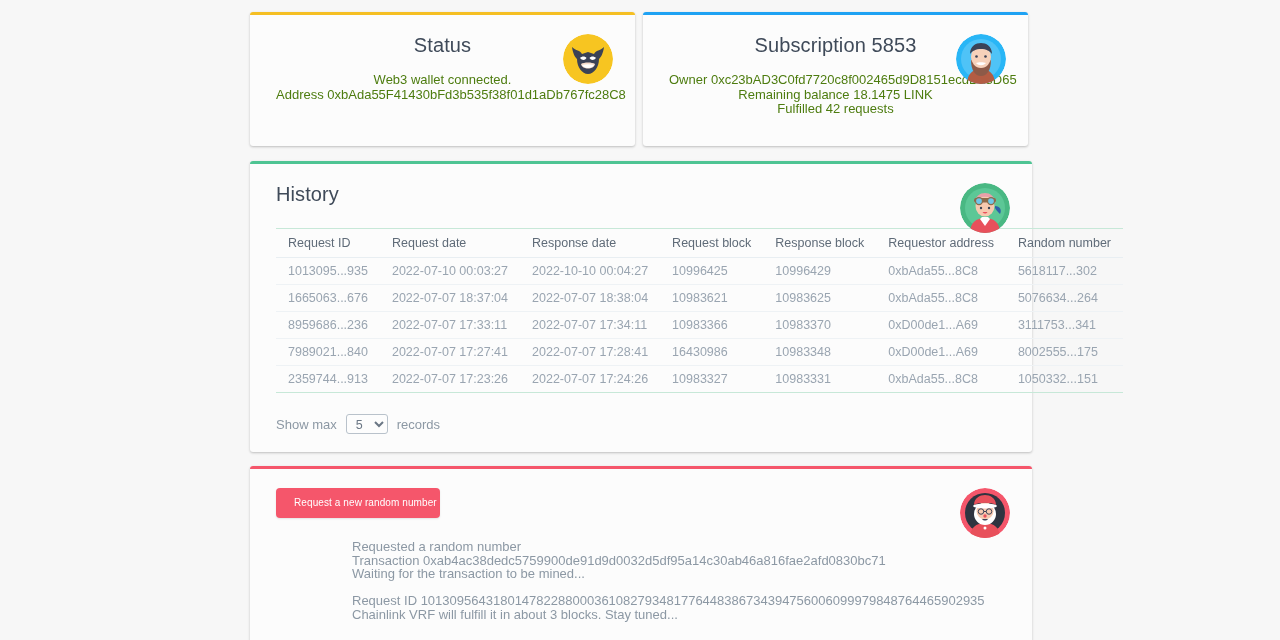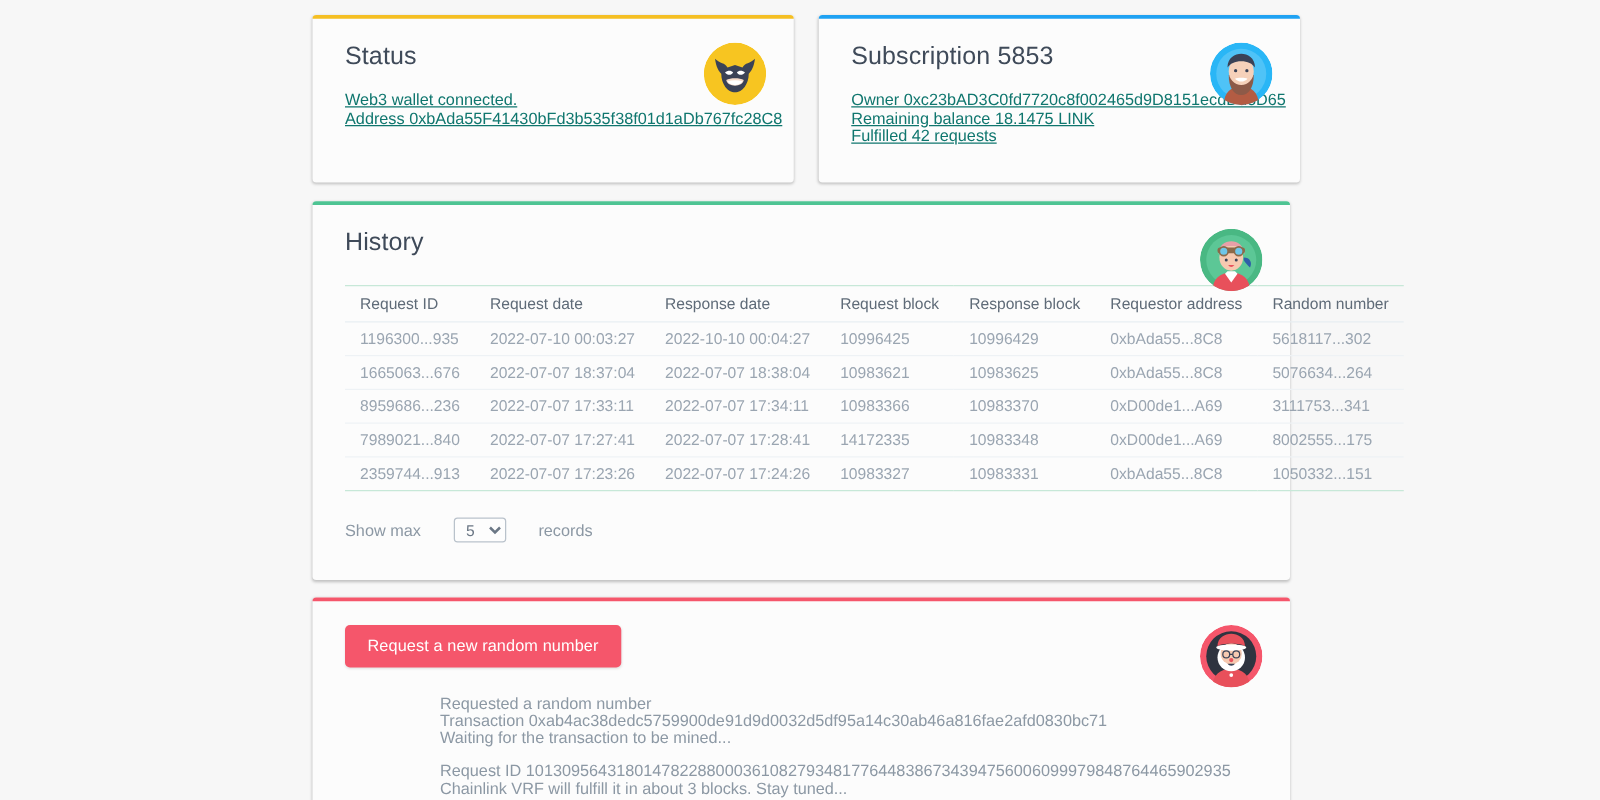--- a/index.html
+++ b/index.html
@@ -23,57 +23,57 @@
   .container {
     position: absolute;
     left: 250px;
     top: 12px;
     width: 782px;
   }
 
   
   .row-top {
     display: flex;
-    gap: 20px;
+    gap: 8px;
+    text-align: center;
   }
   .card {
     position: relative;
     background: #fcfcfc;
     border-radius: 3px;
     box-shadow: 0 1px 3px rgba(0,0,0,0.14), 0 1px 2px rgba(0,0,0,0.10);
     padding: 22px 26px 24px 26px;
     box-sizing: border-box;
   }
   .card::before {
     content: "";
     position: absolute;
     left: 0; right: 0; top: 0;
     height: 3px;
     border-radius: 3px 3px 0 0;
     background: var(--accent, #ccc);
   }
   .card-status   { --accent: #f5bf23; width: 385px; min-height: 134px; }
   .card-sub      { --accent: #1fa2f3; width: 385px; min-height: 134px; }
-  .card-history  { --accent: #4ec493; width: 782px; margin-top: 15px; min-height: 243px; padding-bottom: 30px;}
+  .card-history  { --accent: #4ec493; width: 782px; margin-top: 15px; min-height: 243px; padding-bottom: 18px;}
   .card-request  { --accent: #f5566b; width: 782px; margin-top: 14px; min-height: 226px; padding-bottom: 28px;}
 
   .card-title {
     font-size: 20px;
     font-weight: 400;
     color: #3f4a59;
     margin: 0 0 16px 0;
     letter-spacing: .1px;
   }
   .card-history .card-title { margin-bottom: 22px; }
 
   .lines {
     font-size: 13px;
     line-height: 14.5px;
-    color: #0f766e;
-    text-decoration: underline;
+    color: #4d7c0f;
   }
   .lines div { white-space: nowrap; }
   .lines div + div { margin-top: 0px; }
 
   
   .avatar {
     position: absolute;
     top: 22px;
     right: 22px;
     width: 50px;
@@ -108,21 +108,21 @@
   table.history tbody tr:last-child td {
     border-bottom: 1px solid #c7e8d8;
   }
 
   .show-max {
     margin-top: 21px;
     font-size: 13px;
     color: #8c98a4;
     display: flex;
     align-items: center;
-    gap: 26px;
+    gap: 9px;
   }
   .show-max select {
     font-family: "Liberation Sans", sans-serif;
     font-size: 12.5px;
     color: #6b7785;
     padding: 2px 2px 2px 5px;
     border: 1px solid #b9c2cb;
     border-radius: 3px;
     background: #fdfdfd;
     width: 42px;
@@ -130,22 +130,22 @@
   }
 
   
   .btn-request {
     display: inline-block;
     background: #f5566b;
     color: #ffffff;
     border: none;
     border-radius: 4px;
     font-family: "Liberation Sans", sans-serif;
-    font-size: 13px;
-    padding: 9px 18px 10px 18px;
+    font-size: 10px;
+    padding: 9px 3px 10px 18px;
     cursor: pointer;
     box-shadow: 0 1px 2px rgba(0,0,0,0.10);
     letter-spacing: .1px;
   }
   .log {
     margin-top: 22px;
     font-size: 13px;
     line-height: 13.7px;
     color: #8c98a4;
   }
@@ -212,21 +212,21 @@
             <th>Request date</th>
             <th>Response date</th>
             <th>Request block</th>
             <th>Response block</th>
             <th>Requestor address</th>
             <th>Random number</th>
           </tr>
         </thead>
         <tbody>
           <tr>
-            <td>1196300...935</td>
+            <td>1013095...935</td>
             <td>2022-07-10 00:03:27</td>
             <td>2022-10-10 00:04:27</td>
             <td>10996425</td>
             <td>10996429</td>
             <td>0xbAda55...8C8</td>
             <td>5618117...302</td>
           </tr>
           <tr>
             <td>1665063...676</td>
             <td>2022-07-07 18:37:04</td>
@@ -242,21 +242,21 @@
             <td>2022-07-07 17:34:11</td>
             <td>10983366</td>
             <td>10983370</td>
             <td>0xD00de1...A69</td>
             <td>3111753...341</td>
           </tr>
           <tr>
             <td>7989021...840</td>
             <td>2022-07-07 17:27:41</td>
             <td>2022-07-07 17:28:41</td>
-            <td>14172335</td>
+            <td>16430986</td>
             <td>10983348</td>
             <td>0xD00de1...A69</td>
             <td>8002555...175</td>
           </tr>
           <tr>
             <td>2359744...913</td>
             <td>2022-07-07 17:23:26</td>
             <td>2022-07-07 17:24:26</td>
             <td>10983327</td>
             <td>10983331</td>

